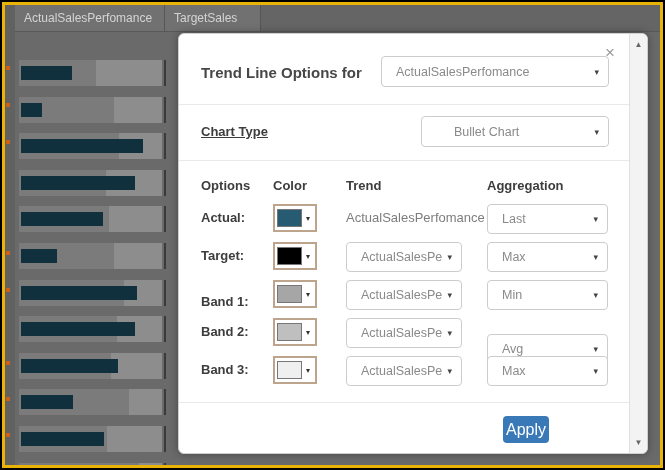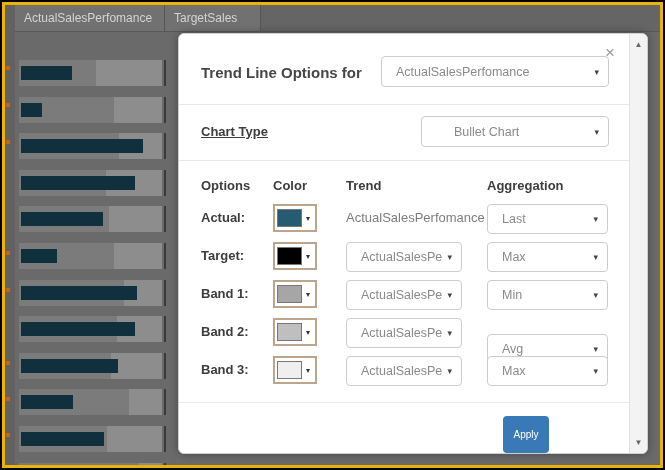--- a/index.html
+++ b/index.html
@@ -58,21 +58,21 @@
   .ch-agg{left:308px;}
 
   .row-label{font-size:13px;font-weight:bold;color:#3d3d3d;position:absolute;left:22px;}
   .colorpick{position:absolute;left:94px;width:44px;height:28px;border:2px solid #bca58c;background:#fff;box-sizing:border-box;display:flex;align-items:center;padding-left:2px;}
   .swatch{width:25px;height:18px;border:1px solid #777;box-sizing:border-box;}
   .colorpick .caret{margin-left:4px;font-size:8px;color:#333;}
   .metric-text{position:absolute;left:167px;font-size:13px;color:#7d7d7d;white-space:nowrap;}
   .sel-metric{left:167px;width:116px;height:30px;}
   .sel-agg{left:308px;width:121px;height:30px;}
 
-  .btn{position:absolute;height:37px;border-radius:4px;background:#3a79b8;color:#fff;font-size:10px;border:none;display:flex;align-items:center;justify-content:center;font-family:"Liberation Sans",sans-serif;}
+  .btn{position:absolute;height:27px;border-radius:4px;background:#3a79b8;color:#fff;font-size:16px;border:none;display:flex;align-items:center;justify-content:center;font-family:"Liberation Sans",sans-serif;}
   .btn-apply{left:324px;top:382px;width:46px;}
   .btn-cancel{left:375px;top:382px;width:56px;margin-top:44px;}
 </style>
 </head>
 <body>
 
 <div class="screen">
   <div class="frame">
     <div class="frame-inner">
 
@@ -216,21 +216,21 @@
           </div>
           <div class="select sel-metric" style="top:208px">
             <span>ActualSalesPe</span>
             <span class="caret">▾</span>
           </div>
           <div class="select sel-agg" style="top:208px">
             <span>Max</span>
             <span class="caret">▾</span>
           </div>
 
-          <div class="row-label" style="top:252px">Band 1:</div>
+          <div class="row-label" style="top:260px">Band 1:</div>
           <div class="colorpick" style="top:246px">
             <span class="swatch" style="background-color: rgb(166, 166, 166);"></span>
             <span class="caret">▾</span>
           </div>
           <div class="select sel-metric" style="top:246px">
             <span>ActualSalesPe</span>
             <span class="caret">▾</span>
           </div>
           <div class="select sel-agg" style="top:246px">
             <span>Min</span>

